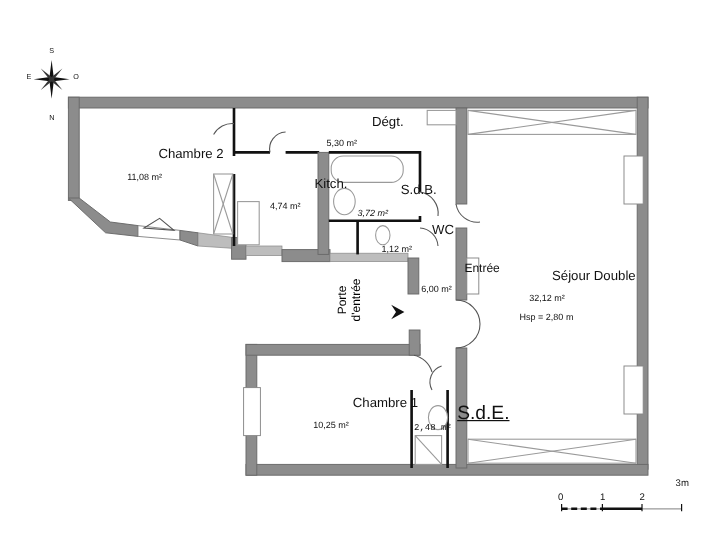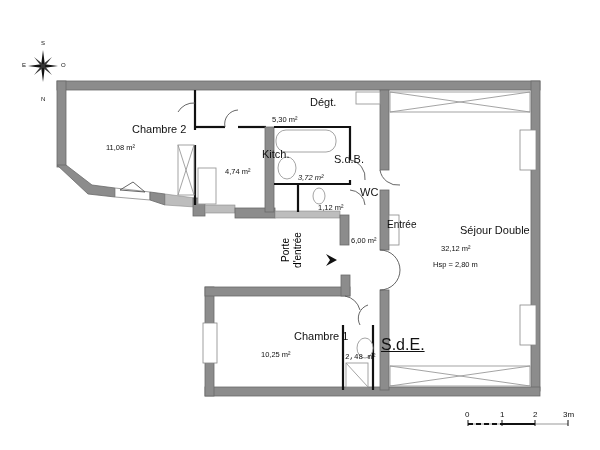--- a/index.html
+++ b/index.html
@@ -157,13 +157,13 @@
 </div>
 
 <div style="position:absolute;left:280px;top:250px;transform:rotate(-90deg);transform-origin:left top;font-size:10px;line-height:12px;text-align:center;width:60px;margin-top:30px;">
   <div>Porte</div>
   <div>d'entrée</div>
 </div>
 
 <span class="scale-lbl" style="left:465px;top:410px;">0</span>
 <span class="scale-lbl" style="left:500px;top:410px;">1</span>
 <span class="scale-lbl" style="left:533px;top:410px;">2</span>
-<span class="scale-lbl" style="left:563px;top:410px;">3m</span>
+<span class="scale-lbl" style="left:563px;top:398px;">3m</span>
 
 </body></html>

